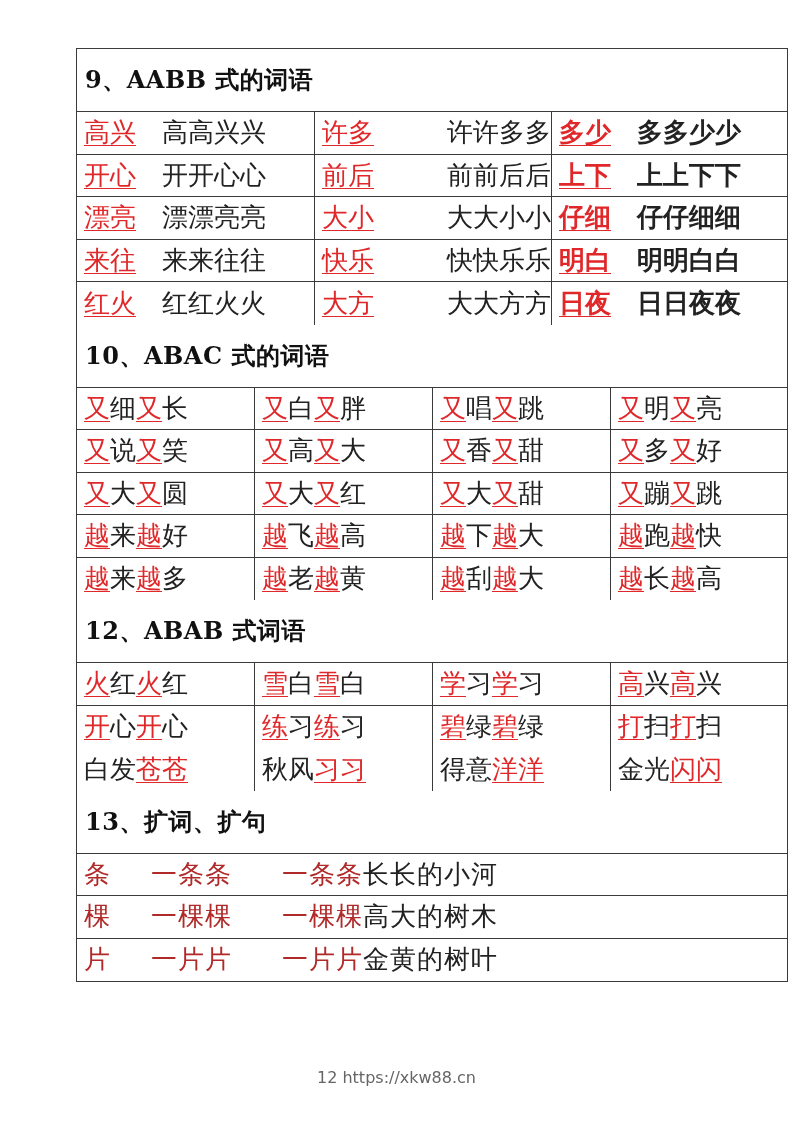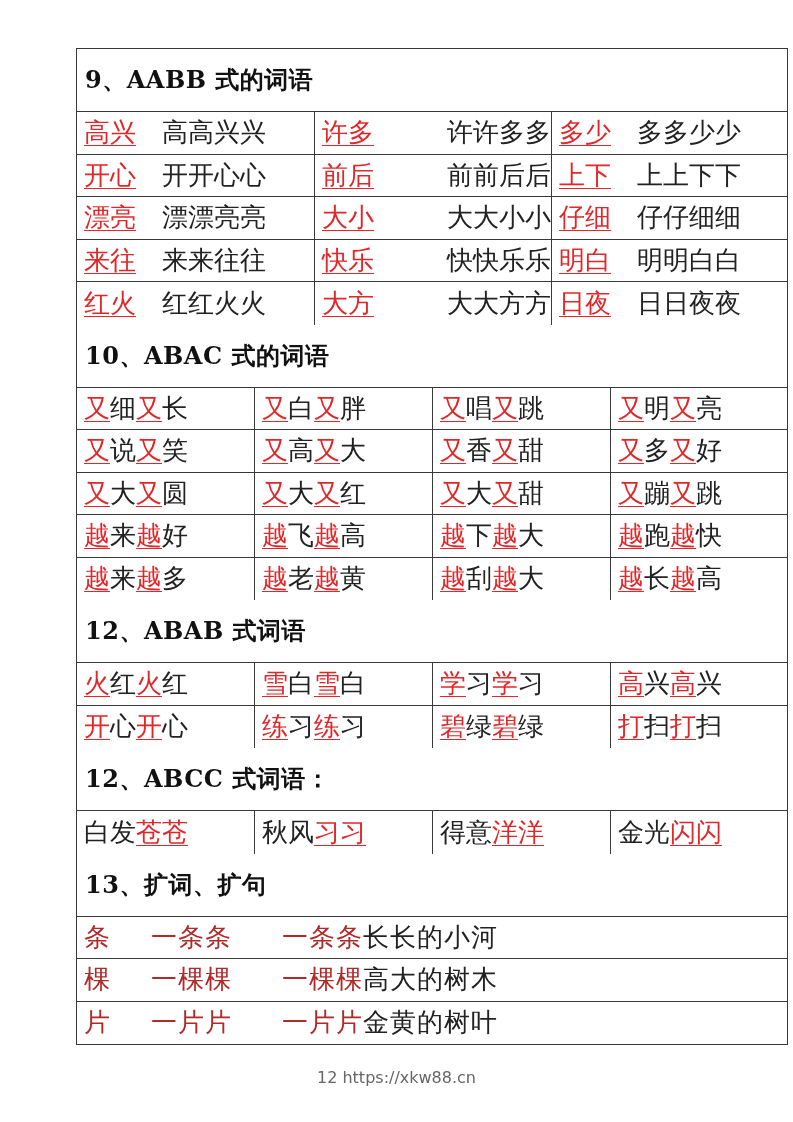--- a/index.html
+++ b/index.html
@@ -7,21 +7,21 @@
          font-family: "DejaVu Serif", "Liberation Serif", serif; color: #1a1a1a; }
   .sheet { position: absolute; left: 40px; top: 48px; width: 712px; border: 1px solid #3a3a3a; box-sizing: border-box; margin-left: 36px; }
   .sec-head { height: 63px; border-bottom: 1px solid #3a3a3a; display: flex; align-items: center;
               padding-left: 8px; box-sizing: border-box; font-size: 24px; font-weight: bold; color: #111; }
   .sec-head .t { letter-spacing: 0.5px; }
   .row { display: flex; height: 42.5px; border-bottom: 1px solid #3a3a3a; box-sizing: border-box; }
   .row:last-child { border-bottom: none; }
   .cell { display: flex; align-items: center; padding-left: 7px; box-sizing: border-box;
           border-right: 1px solid #3a3a3a; font-size: 26px; white-space: nowrap; font-family: "DejaVu Sans", sans-serif; }
   .cell:last-child { border-right: none; }
-  .c3-1 { width: 238px; } .c3-2 { width: 237px; gap: 24px; } .c3-3 { width: 235px; }
+  .c3-1 { width: 238px; } .c3-2 { width: 237px; gap: 24px; } .c3-3 { width: 235px; font-weight: bold; }
   .c4-1 { width: 178px; } .c4-2 { width: 178px; } .c4-3 { width: 178px; } .c4-4 { width: 176px; }
   .u { color: #e0282a; text-decoration: underline; text-decoration-color: #e0282a; text-underline-offset: 4px; text-decoration-thickness: 1px; }
   .gap { display: inline-block; width: 26px; }
   .blk { color: #222; }
   .brick { color: #b02a2a; }
   .sp1 { display: inline-block; width: 40px; }
   .sp2 { display: inline-block; width: 50px; }
   .c-full { width: 100%; border-right: none; letter-spacing: 1px; }
   .footer { position: absolute; top: 1068px; left: 0; width: 793px; text-align: center;
             font-family: "DejaVu Sans", sans-serif; font-size: 16px; color: #666; }
@@ -309,23 +309,20 @@
         </div>
         <div class="cell c4-4">
           <span class="u">打</span>
           <span class="blk">扫</span>
           <span class="u">打</span>
           <span class="blk">扫</span>
         </div>
       </div>
     </div>
 
-  <div class="sec-head">
-      <span class="t">12、ABCC 式词语：</span>
-    </div>
   <div id="s12">
       <div class="row">
         <div class="cell c4-1">
           <span class="blk">白发</span>
           <span class="u">苍苍</span>
         </div>
         <div class="cell c4-2">
           <span class="blk">秋风</span>
           <span class="u" style="padding-right: 12px;">习习</span>
         </div>

